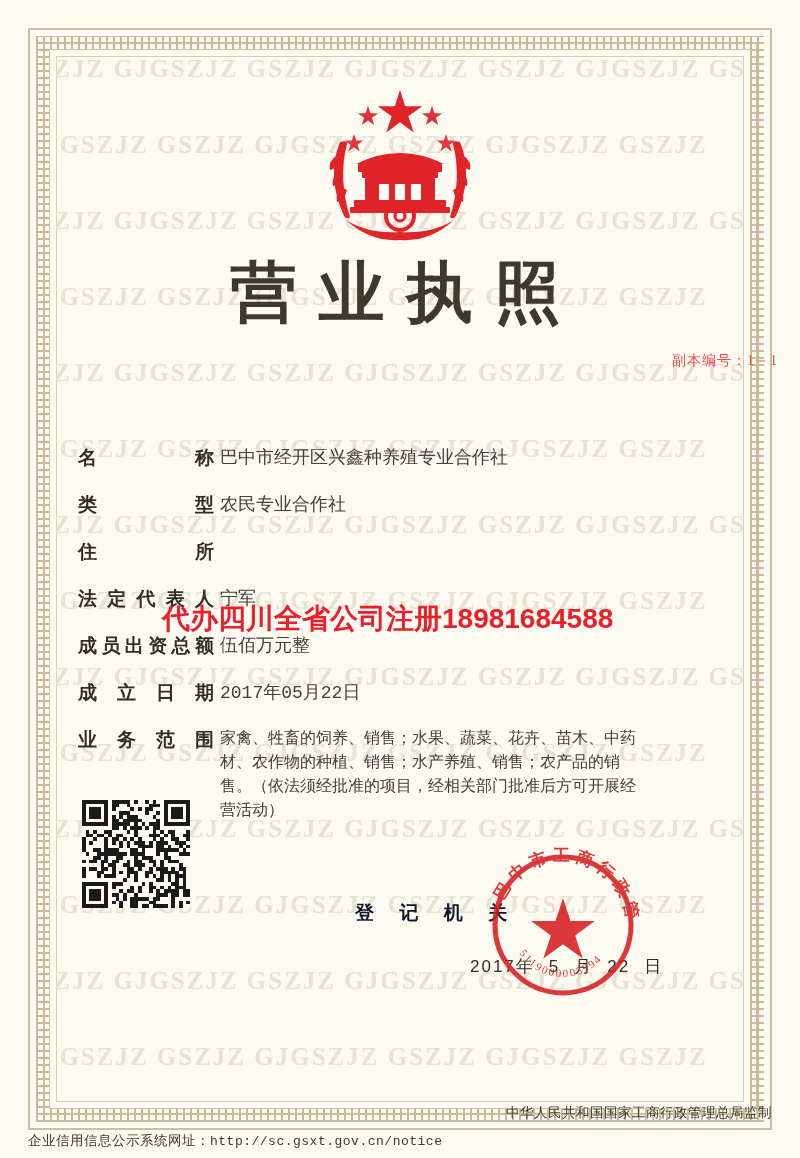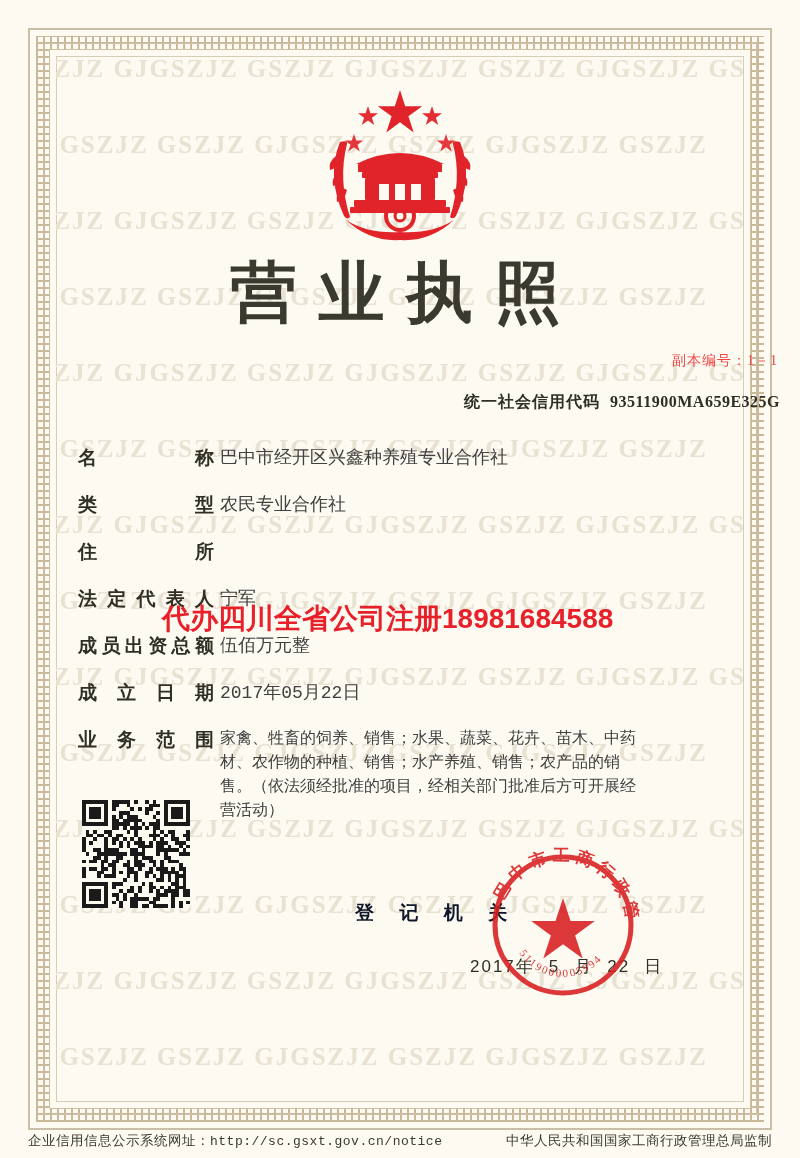--- a/index.html
+++ b/index.html
@@ -249,21 +249,21 @@
     left: 28px;
     right: 28px;
     bottom: 8px;
     display: flex;
     justify-content: space-between;
     font-family: "Liberation Serif", serif;
     font-size: 13.5px;
     color: #3a3a2e;
     z-index: 4;
   }
-  .footer .left { letter-spacing: 0.5px; }
+  .footer .left { letter-spacing: 0.5px; margin-top: 28px; }
   .footer .url { font-family: "Liberation Mono", monospace; font-size: 13px;}
   .footer .right { letter-spacing: 0.5px; }
 </style>
 </head>
 <body>
 
 <div class="page">
 
   <div class="frame-outer"></div>
   <div class="frame-greek"></div>
@@ -319,23 +319,20 @@
         <path d="M151 100 q8 6 6 14 q-8 -2 -10 -12 z"></path>
         <path d="M147 116 q8 6 6 14 q-8 -2 -10 -12 z"></path>
         <path d="M36 148 q22 14 54 12 q32 2 54 -12 q-24 22 -54 20 q-30 2 -54 -20 z"></path>
       </g>
     </svg>
   </div>
 
   <div class="title">营业执照</div>
   <div class="copy-no">
     <span>副本编号：</span><span>1－1</span>
-  </div>
-  <div class="credit-code">
-    <span>统一社会信用代码</span><span class="code-val">93511900MA659E325G</span>
   </div>
 
   <div class="fields" id="fields-host">
       <div class="field-row">
         <div class="field-label">
           <span>名</span>
           <span>称</span>
         </div>
         <div class="field-value">巴中市经开区兴鑫种养殖专业合作社</div>
       </div>

